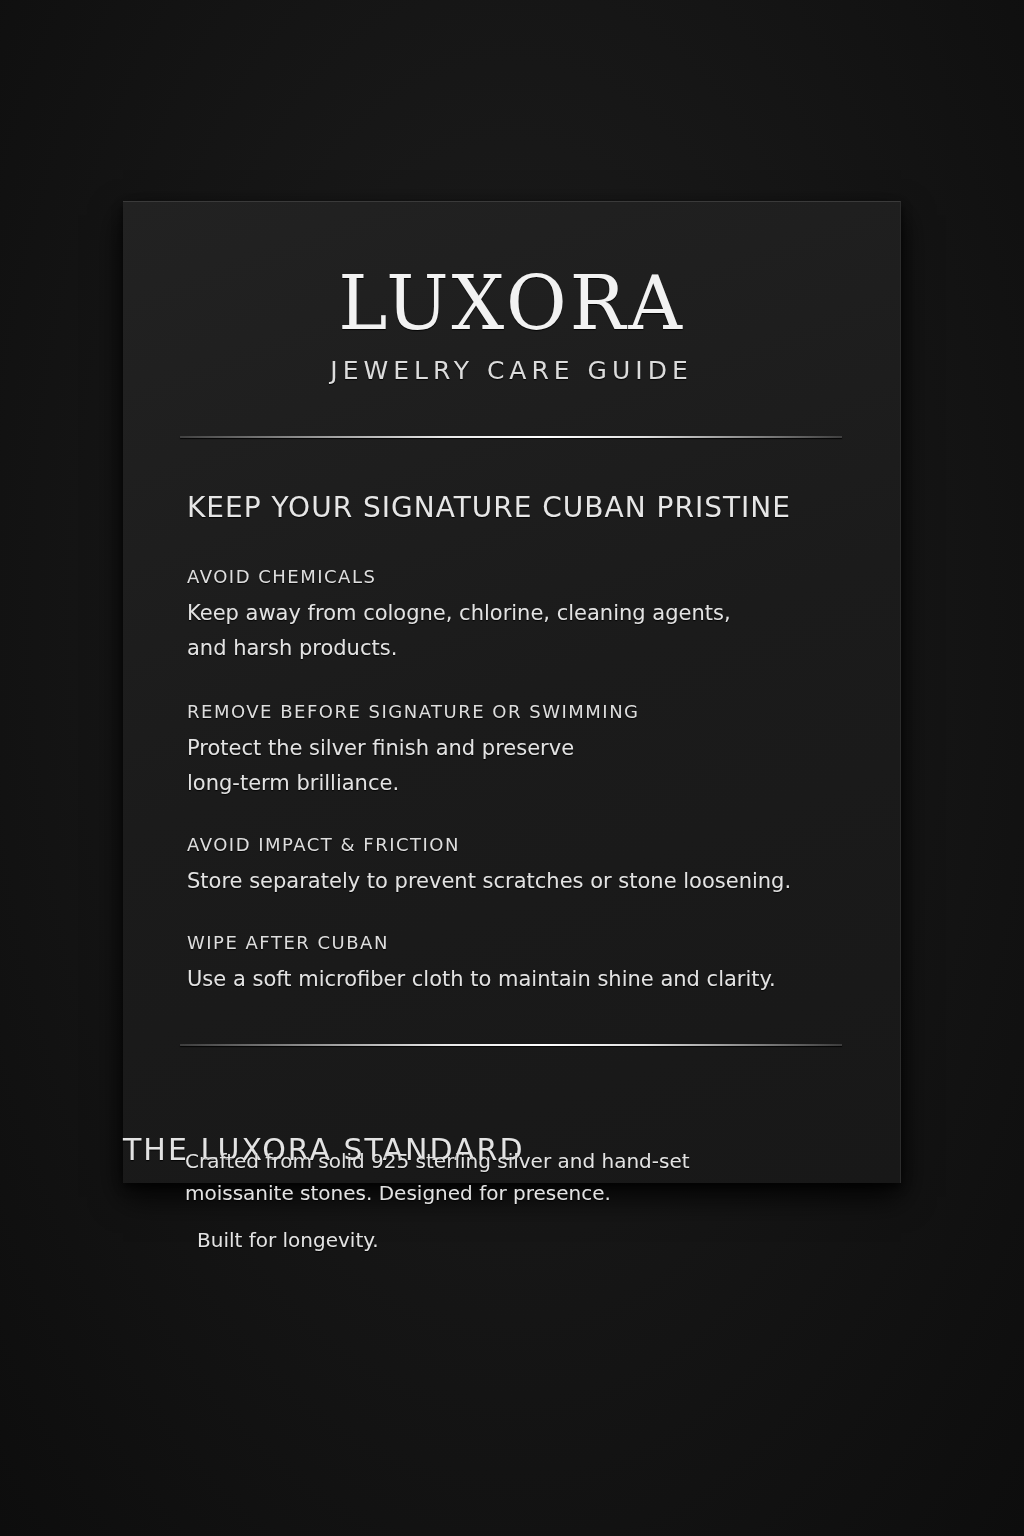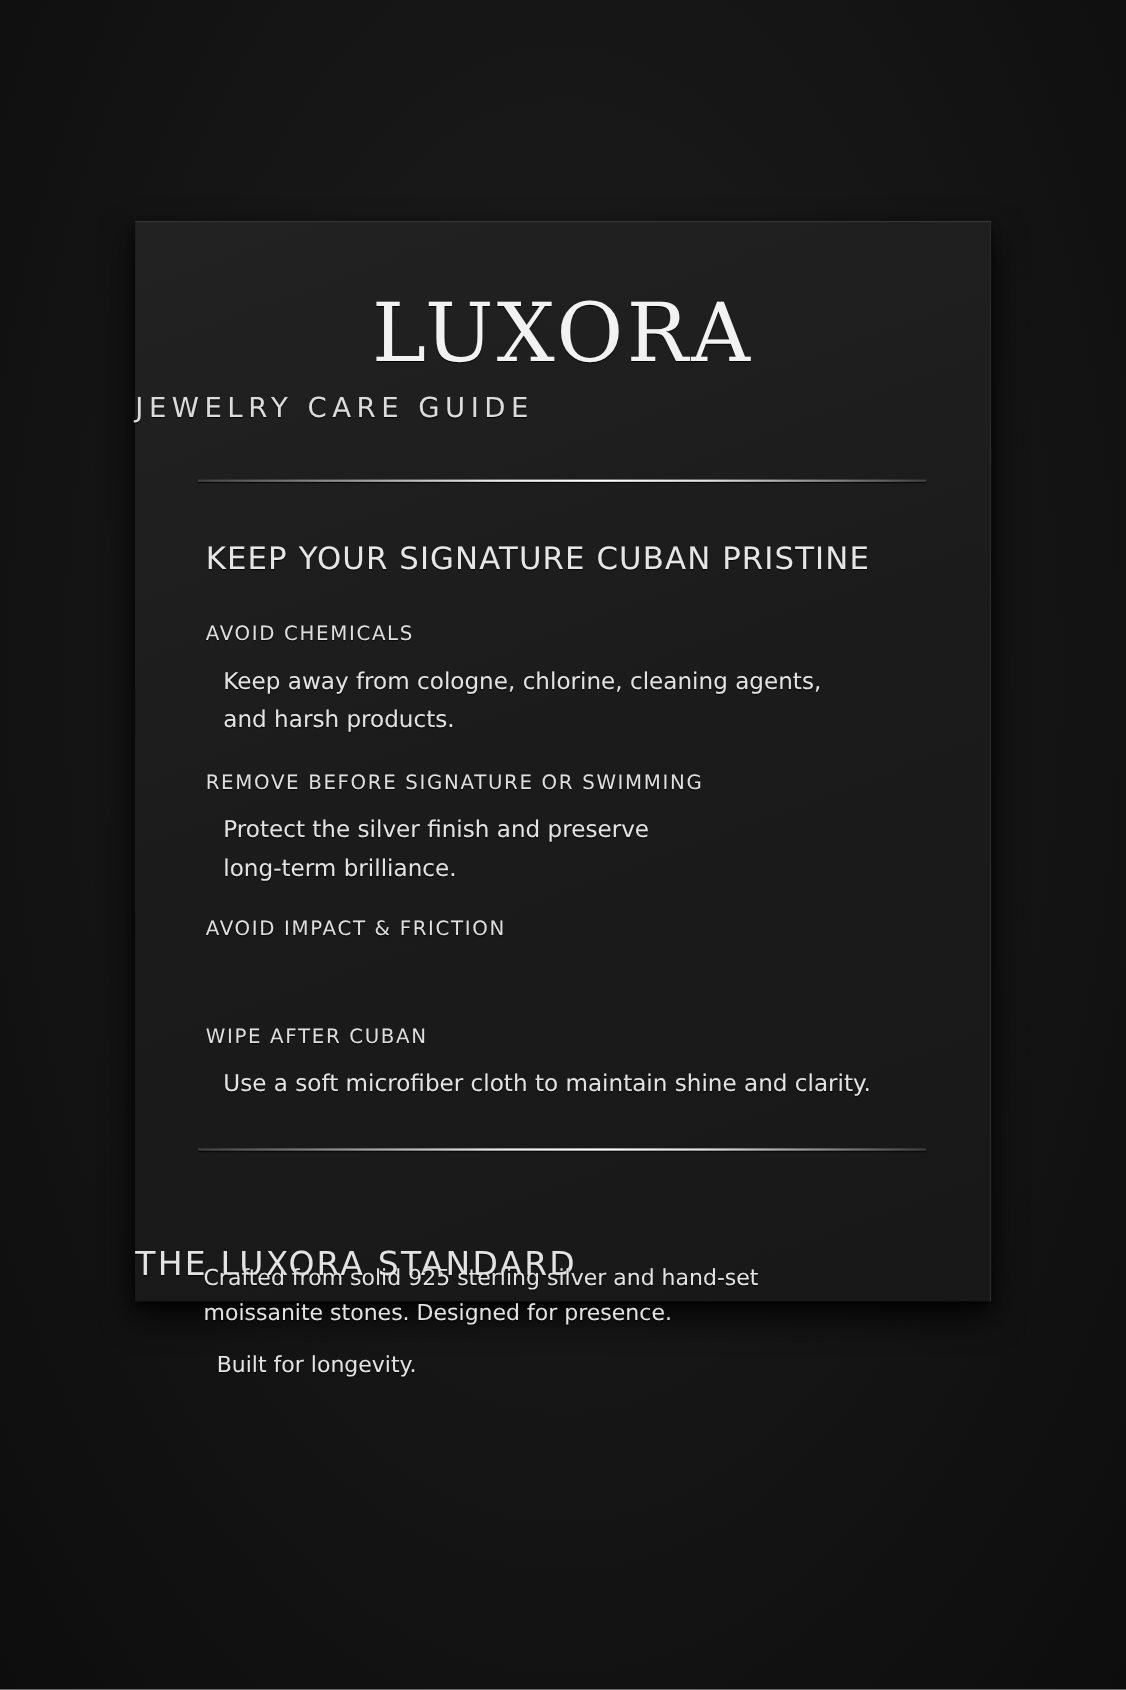--- a/index.html
+++ b/index.html
@@ -41,20 +41,21 @@
       letter-spacing: 3px;
       line-height: 1;
       font-weight: normal;
       color: #f2f2f2;
     }
     .subtitle {
       position: absolute;
       left: 0;
       width: 100%;
       top: 156px;
+      text-align: center;
       font-size: 25px;
       letter-spacing: 5px;
       line-height: 1;
       color: #dcdcdc;
     }
     .divider {
       position: absolute;
       left: 57px;
       width: 662px;
       height: 2px;
@@ -81,21 +82,21 @@
       font-size: 18px;
       letter-spacing: 1.5px;
       line-height: 1;
       color: #dedede;
       margin: 0 0 10px 0;
     }
     .tip-body {
       font-size: 21px;
       line-height: 35px;
       color: #e3e3e3;
-      margin: 16px;
+      margin: 0;
       white-space: pre-line;
     }
     .tip1 { top: 366px; }
     .tip2 { top: 501px; }
     .tip3 { top: 634px; }
     .tip4 { top: 732px; }
     .standard-title {
       position: absolute;
       left: 0;
       width: 100%;
@@ -146,20 +147,21 @@
   </div>
 
   <div class="tip tip2">
     <div class="tip-title silver">REMOVE BEFORE SIGNATURE OR SWIMMING</div>
     <p class="tip-body silver">Protect the silver finish and preserve
 long-term brilliance.</p>
   </div>
 
   <div class="tip tip3">
     <div class="tip-title silver">AVOID IMPACT &amp; FRICTION</div>
+    <p class="tip-body silver">Store separately to prevent scratches or stone loosening.</p>
   </div>
 
   <div class="tip tip4">
     <div class="tip-title silver">WIPE AFTER CUBAN</div>
     <p class="tip-body silver">Use a soft microfiber cloth to maintain shine and clarity.</p>
   </div>
 
   <div class="divider bottom"></div>
 
   <div class="standard-title silver">THE LUXORA STANDARD</div>

